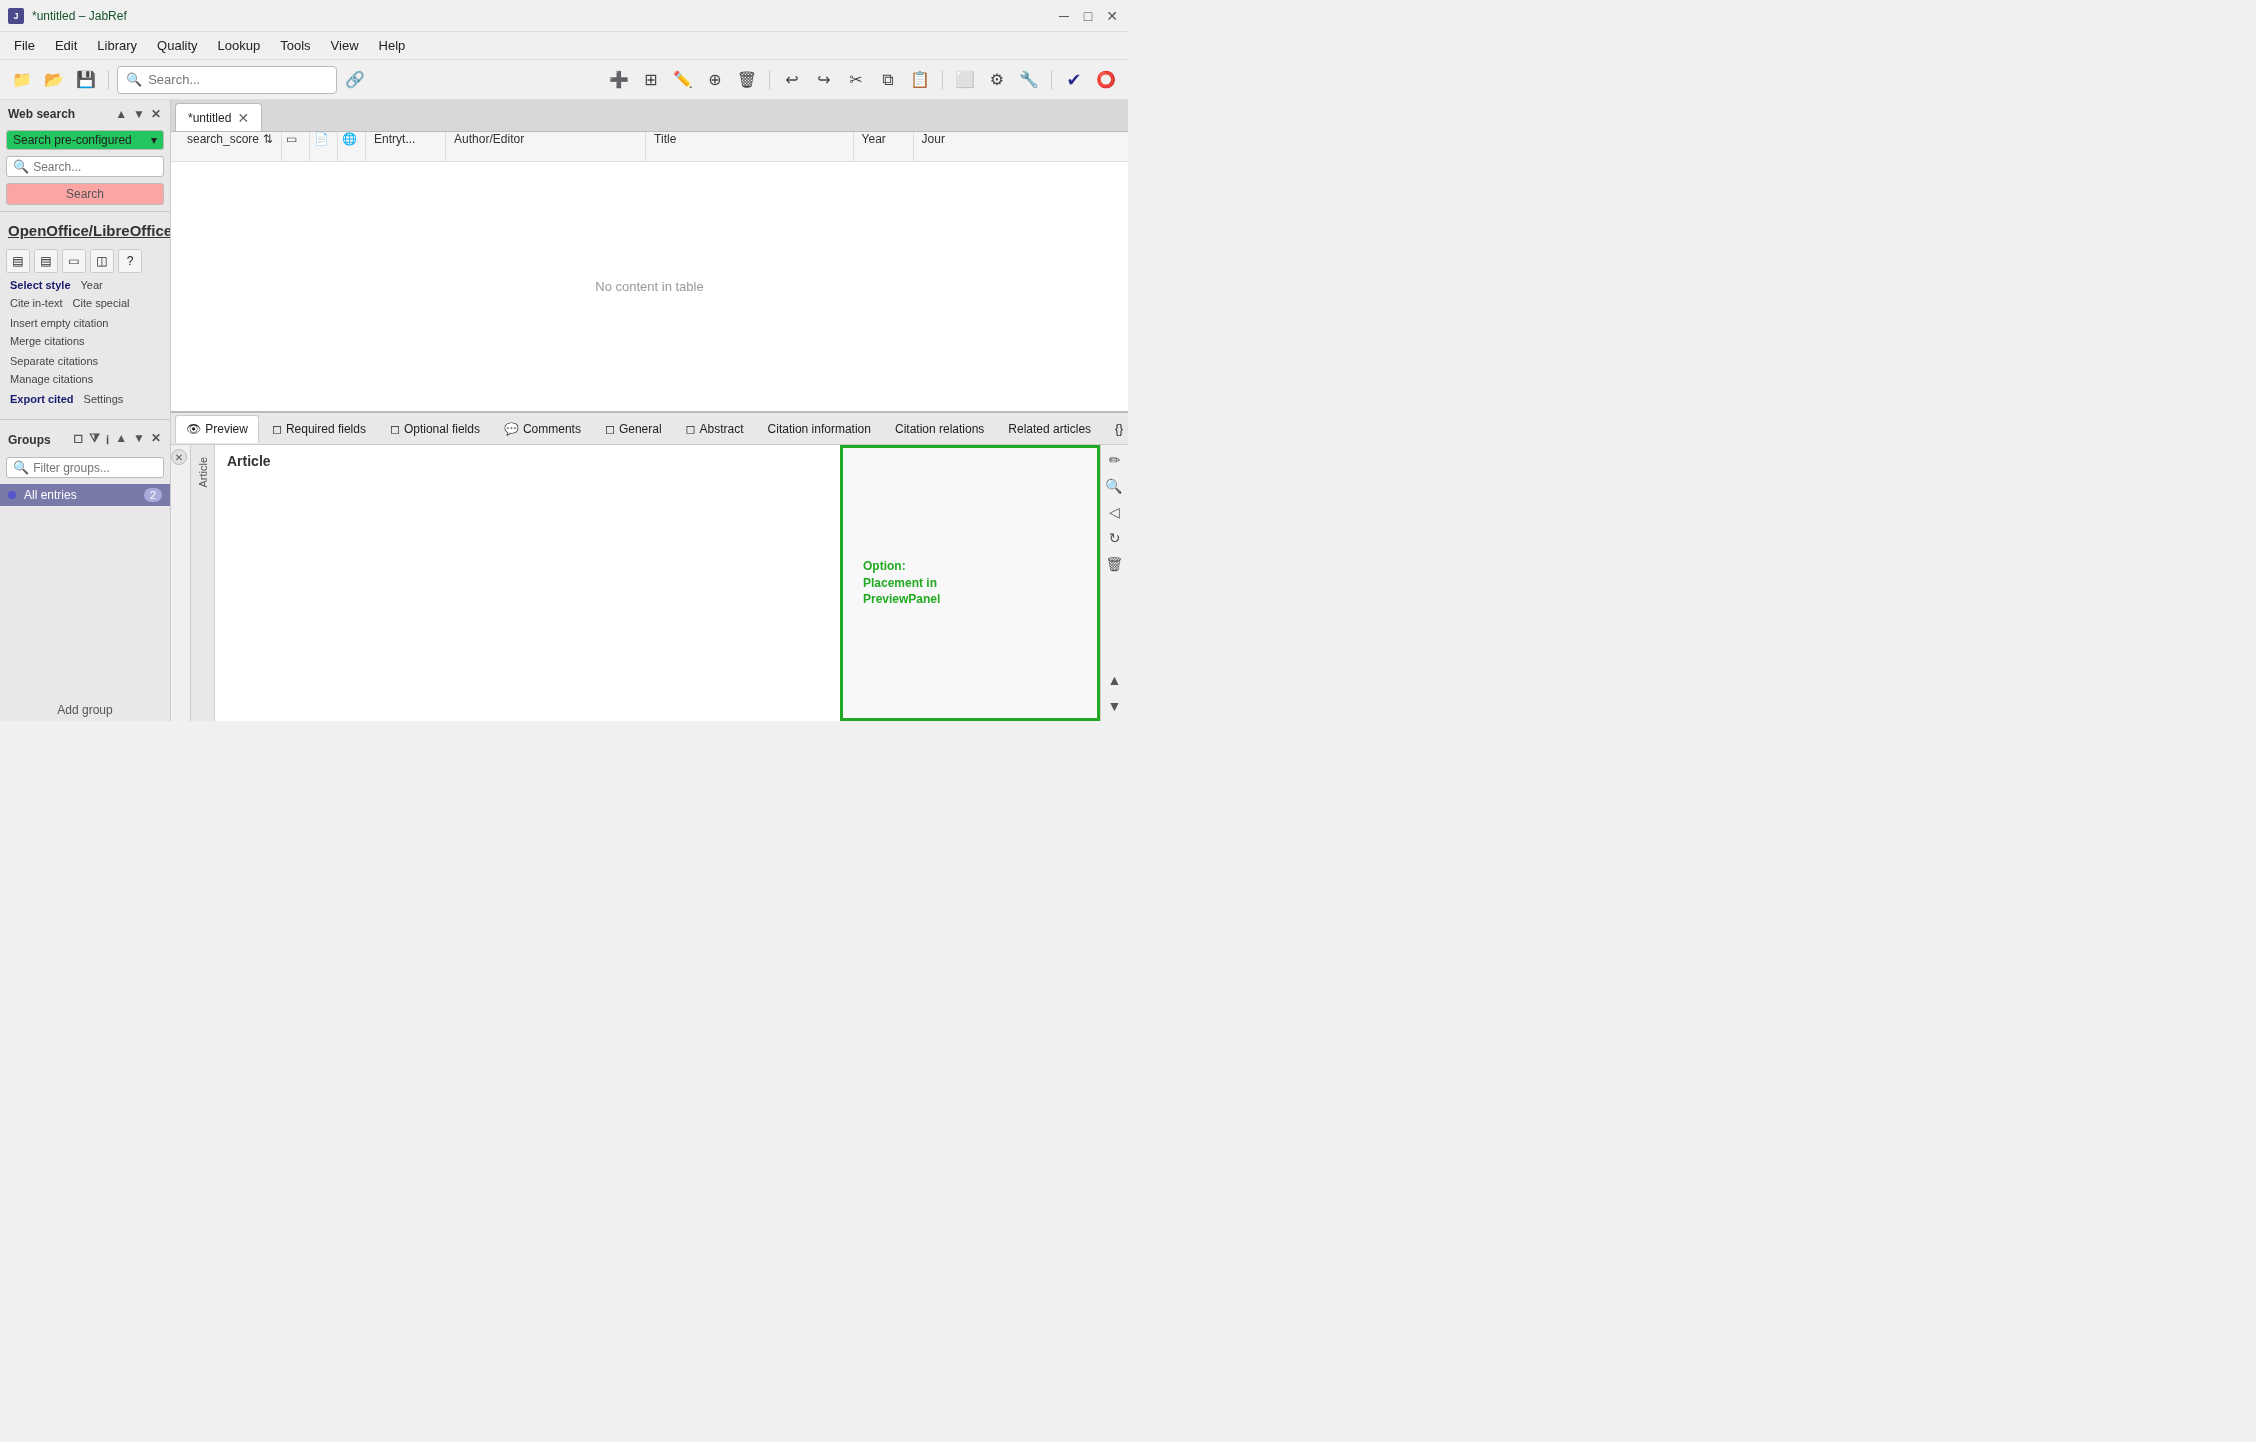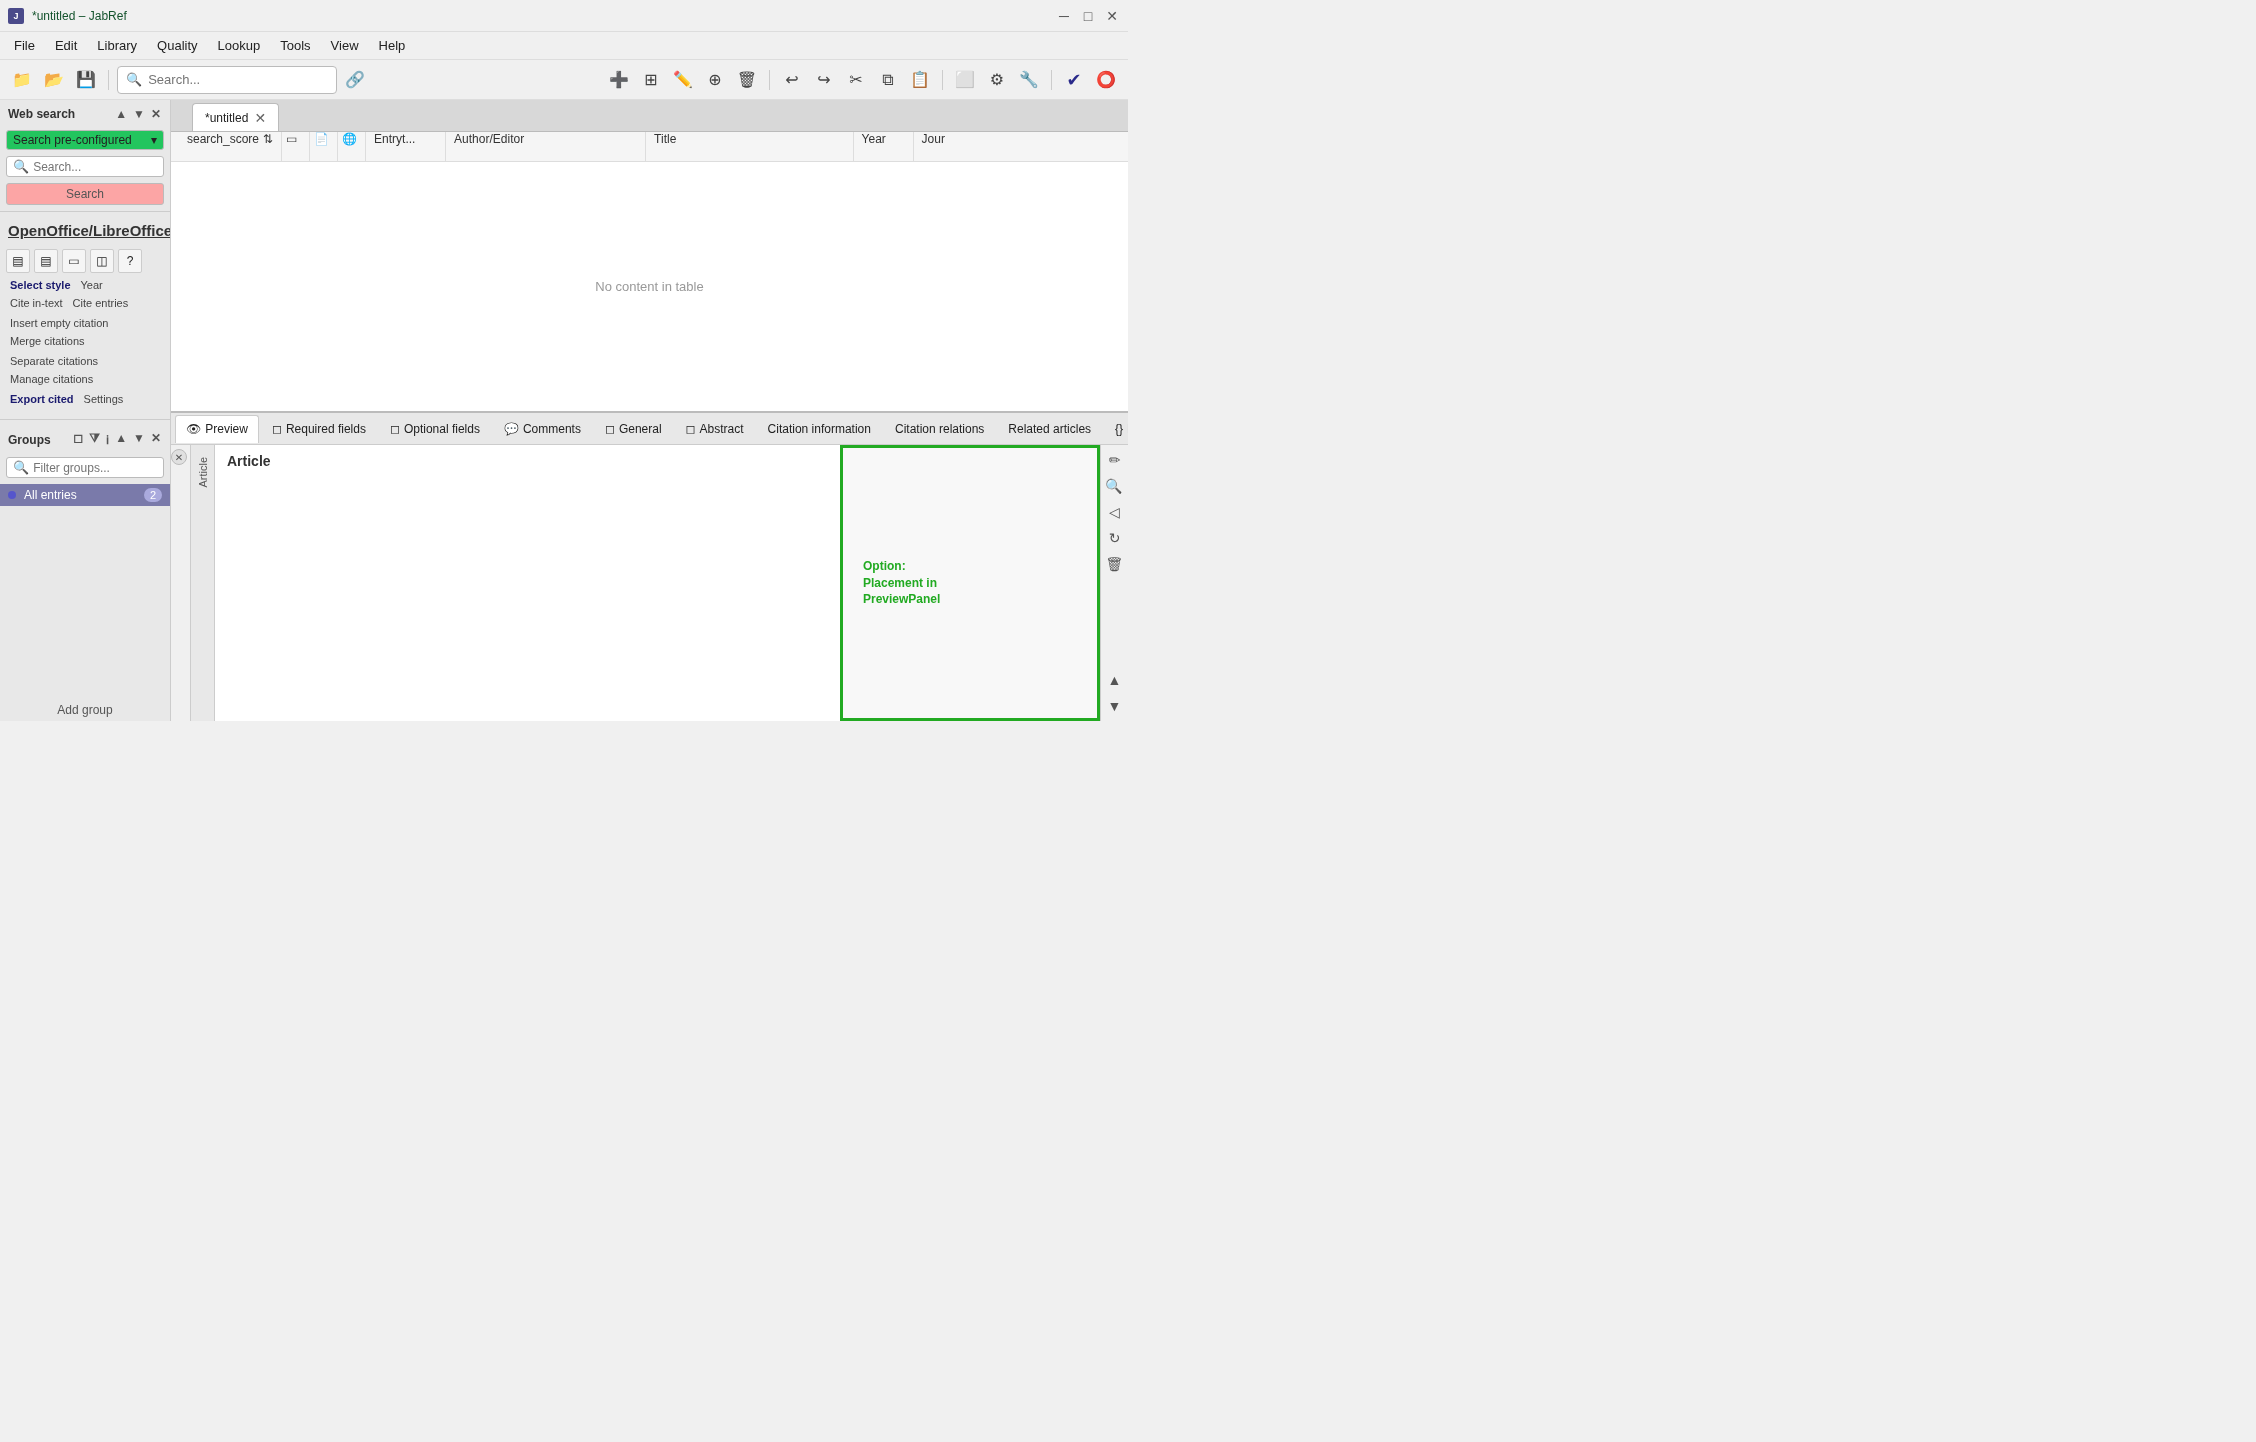--- a/index.html
+++ b/index.html
@@ -111,21 +111,21 @@
     .right-area { flex: 1; display: flex; flex-direction: column; overflow: hidden; }
 
     
     .tab-bar {
       display: flex; background: #d8d8d8; border-bottom: 1px solid #bbb;
       height: 32px; align-items: flex-end; padding: 0 0 0 4px;
     }
     .tab {
       display: flex; align-items: center; padding: 4px 12px;
       background: #d8d8d8; border: 1px solid #bbb; border-bottom: none;
-      border-radius: 4px 4px 0 0; font-size: 12px; cursor: pointer; gap: 6px; height: 28px; margin-left: 17px;
+      border-radius: 4px 4px 0 0; font-size: 12px; cursor: pointer; gap: 6px; height: 28px;
     }
     .tab.active { background: white; border-color: #bbb; z-index: 1; }
     .tab-close { font-size: 14px; color: #666; }
 
     
     .table-area { flex: 1; background: white; display: flex; flex-direction: column; overflow: hidden; }
     .table-header {
       display: flex; background: #f5f5f5; border-bottom: 1px solid #ddd;
       height: 30px; align-items: center; padding: 0 8px; gap: 0;
     }
@@ -282,21 +282,21 @@
         <div class="oo-icon-btn">▤</div>
         <div class="oo-icon-btn">▤</div>
         <div class="oo-icon-btn">▭</div>
         <div class="oo-icon-btn">◫</div>
         <div class="oo-icon-btn">?</div>
       </div>
       <div class="oo-actions">
         <span class="oo-action-btn highlight">Select style</span>
         <span class="oo-action-btn">Year</span>
         <span class="oo-action-btn">Cite in-text</span>
-        <span class="oo-action-btn">Cite entries</span>
+        <span class="oo-action-btn">Cite special</span>
       </div>
       <div class="oo-actions">
         <span class="oo-action-btn">Insert empty citation</span>
         <span class="oo-action-btn">Merge citations</span>
       </div>
       <div class="oo-actions">
         <span class="oo-action-btn">Separate citations</span>
         <span class="oo-action-btn">Manage citations</span>
       </div>
       <div class="oo-actions">

